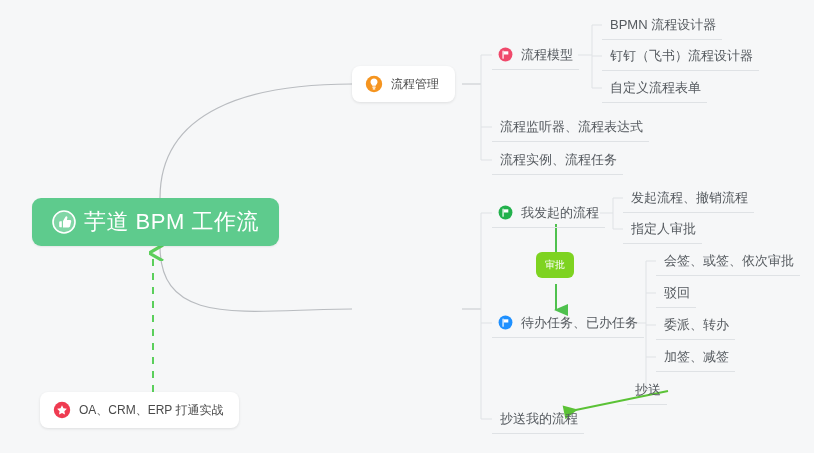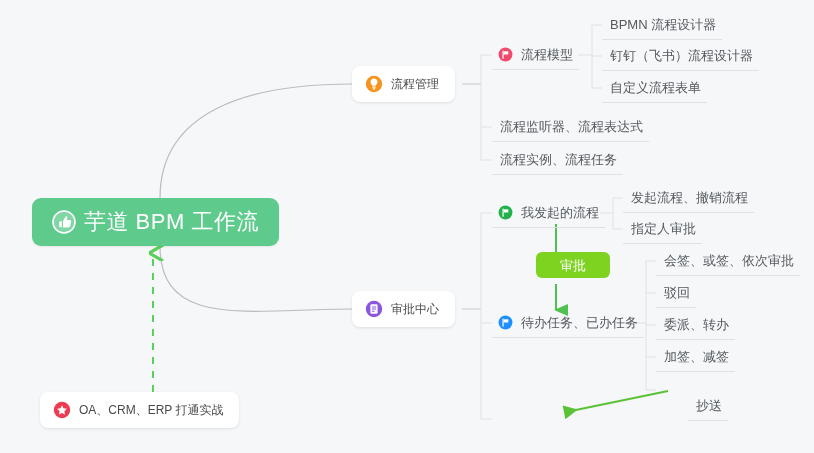--- a/index.html
+++ b/index.html
@@ -71,23 +71,23 @@
     border-bottom: 1px solid #dfe2e5;
     background: transparent;
   }
   .leaf-node.with-icon { padding-left: 6px; }
 
   
   .tag-node {
     background: #7ed321;
     border-radius: 6px;
     height: 26px;
-    padding: 0 24px;
+    padding: 0 9px;
     color: #ffffff;
-    font-size: 13px;
+    font-size: 10px;
     justify-content: center;
   }
 
   
   .icon {
     display: inline-flex;
     align-items: center;
     justify-content: center;
     flex: 0 0 auto;
     margin-right: 8px;
@@ -205,32 +205,20 @@
   </div>
 
   <div class="node leaf-node" style="left:492px; top:145px;">
     <span class="label">流程实例、流程任务</span>
   </div>
 
   <div class="node leaf-node" style="left:492px; top:112px;">
     <span class="label">流程监听器、流程表达式</span>
   </div>
 
-  <div class="node card-node" style="left:352px; top:291px;">
-    <span class="icon">
-      <svg width="18" height="18" viewBox="0 0 18 18">
-        <circle cx="9" cy="9" r="8.2" fill="#8b55e0"></circle>
-        <rect x="5.4" y="4.3" width="7.2" height="9.4" rx="1.2" fill="#ffffff"></rect>
-        <rect x="6.8" y="6.4" width="4.4" height="1" rx="0.5" fill="#8b55e0"></rect>
-        <rect x="6.8" y="8.6" width="4.4" height="1" rx="0.5" fill="#8b55e0"></rect>
-        <rect x="6.8" y="10.8" width="2.8" height="1" rx="0.5" fill="#8b55e0"></rect>
-      </svg>
-    </span>
-    <span class="label">审批中心</span>
-  </div>
 
   <div class="node leaf-node with-icon" style="left:492px; top:198px;">
     <span class="icon">
       <svg width="15" height="15" viewBox="0 0 16 16">
         <circle cx="8" cy="8" r="7.4" fill="#22b14c"></circle>
         <path d="M5.4 4.3v7.6" stroke="#ffffff" stroke-width="1.3" stroke-linecap="round"></path>
         <path d="M6.1 4.6h4.9v3.4H6.1z" fill="#ffffff"></path>
       </svg>
     </span>
     <span class="label">我发起的流程</span>
@@ -268,24 +256,27 @@
   </div>
 
   <div class="node leaf-node" style="left:656px; top:310px;">
     <span class="label">委派、转办</span>
   </div>
 
   <div class="node leaf-node" style="left:656px; top:342px;text-align:center;">
     <span class="label">加签、减签</span>
   </div>
 
-  <div class="node leaf-node" style="left:688px; top:375px;margin-top:16px;">
+  <div class="node leaf-node" style="left:627px; top:375px;">
     <span class="label">抄送</span>
   </div>
 
+  <div class="node leaf-node" style="left:492px; top:404px;">
+    <span class="label">抄送我的流程</span>
+  </div>
 
   <div class="node card-node" style="left:40px; top:392px;">
     <span class="icon">
       <svg width="18" height="18" viewBox="0 0 18 18">
         <circle cx="9" cy="9" r="8.2" fill="#ef3b51"></circle>
         <path d="M9 4.2l1.5 3.1 3.4.5-2.5 2.4.6 3.4L9 12l-3 1.6.6-3.4L4.1 7.8l3.4-.5z" fill="#ffffff"></path>
       </svg>
     </span>
     <span class="label">OA、CRM、ERP 打通实战</span>
   </div>

